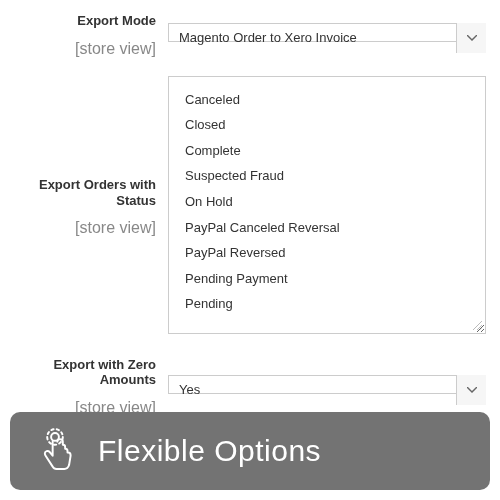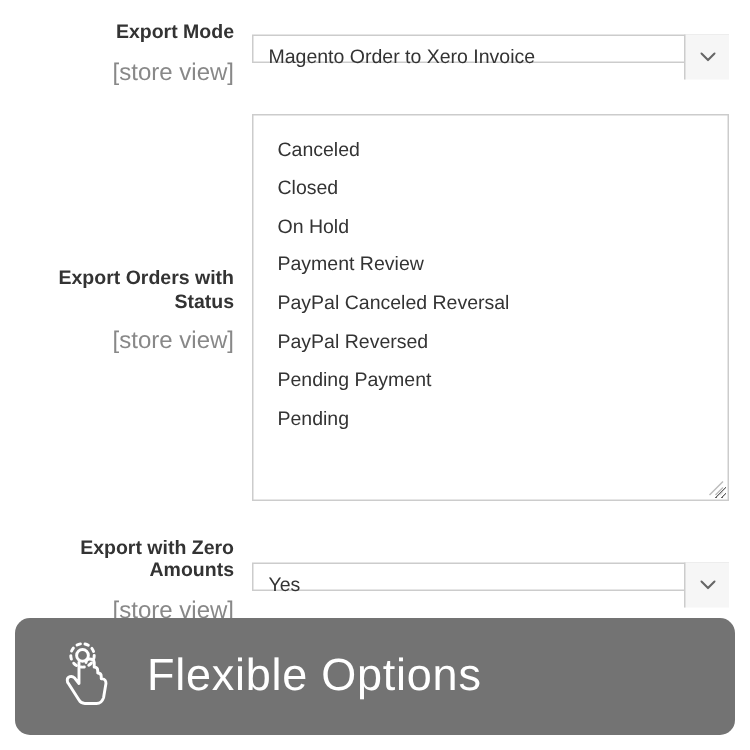--- a/index.html
+++ b/index.html
@@ -152,22 +152,23 @@
   <div class="field-row">
     <div class="label-col">
       <div class="label-main">Export Orders with Status</div>
       <div class="label-scope">[store view]</div>
     </div>
     <div class="control-col">
       <div class="multiselect" id="status-multiselect">
 
         <div class="multiselect-item">Canceled</div>
           <div class="multiselect-item">Closed</div>
+          <div class="multiselect-item">Complete</div>
+          <div class="multiselect-item">Suspected Fraud</div>
           <div class="multiselect-item">On Hold</div>
-          <div class="multiselect-item">Payment Review</div>
           <div class="multiselect-item">PayPal Canceled Reversal</div>
           <div class="multiselect-item">PayPal Reversed</div>
           <div class="multiselect-item">Pending Payment</div>
           <div class="multiselect-item">Pending</div>
           <svg class="resize-handle" viewBox="0 0 12 12">
           <line x1="2" y1="11" x2="11" y2="2" stroke="#bbb" stroke-width="1"></line>
           <line x1="6" y1="11" x2="11" y2="6" stroke="#bbb" stroke-width="1"></line>
           <line x1="9" y1="11" x2="11" y2="9" stroke="#bbb" stroke-width="1"></line>
         </svg>
       </div>

